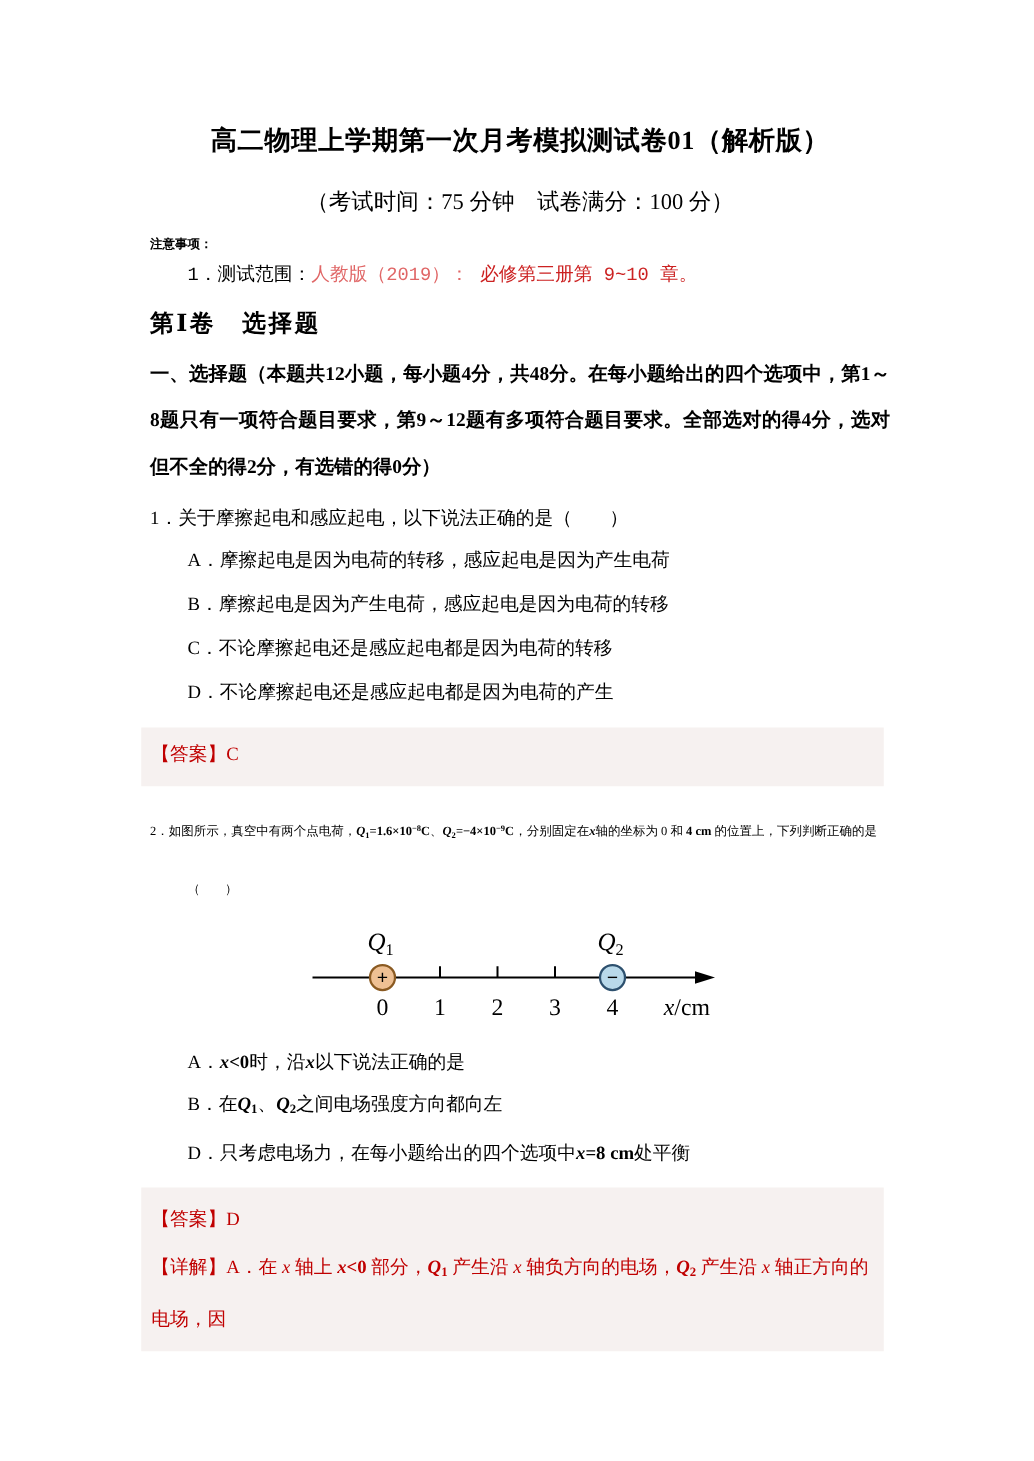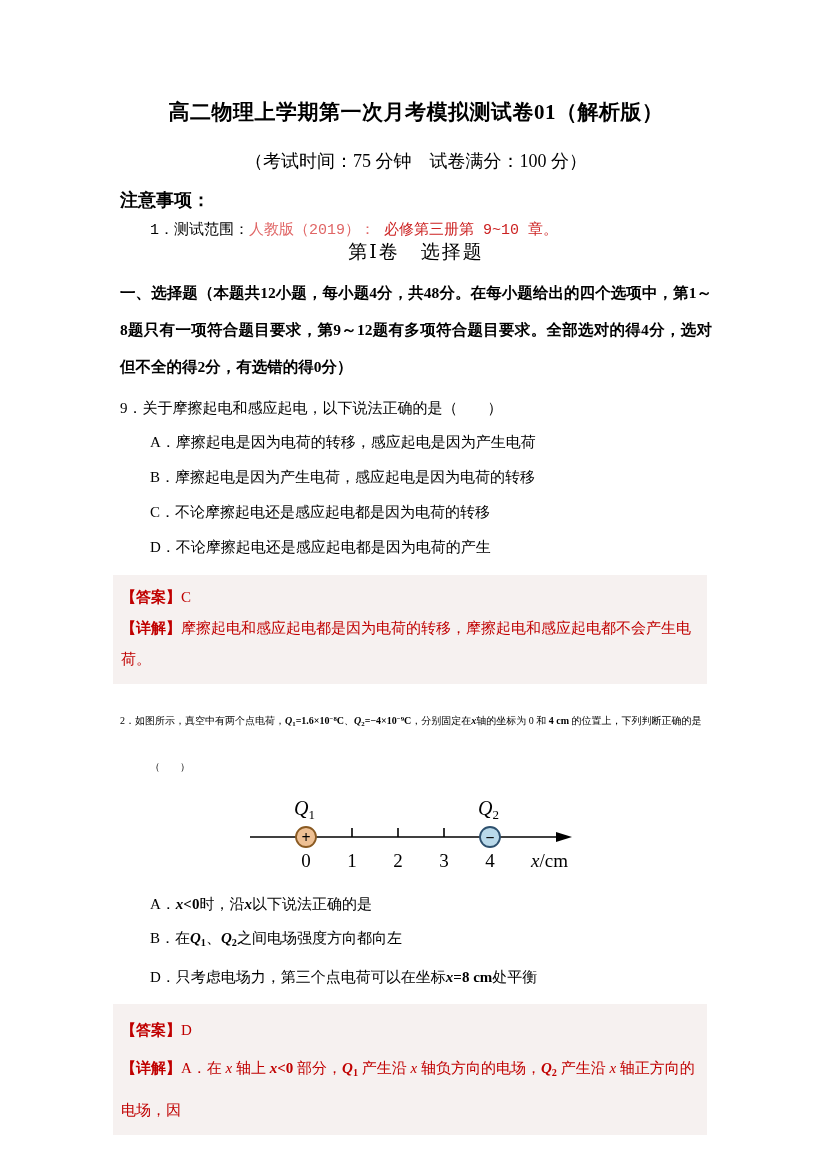--- a/index.html
+++ b/index.html
@@ -7,42 +7,42 @@
     width:827px;height:1169px;
     font-family:"Liberation Serif","DejaVu Serif",serif;
     color:#000;
     position:relative;overflow:hidden;
   }
   .page{position:relative;width:827px;height:1169px;}
   .content{position:absolute;left:120px;top:0;width:592px;}
 
   .title{margin-top:98px;font-size:21px;font-weight:bold;text-align:center;letter-spacing:.5px;}
   .subtitle{margin-top:23px;font-size:18px;text-align:center;}
-  .notes-heading{margin-top:15px;font-size:18px;font-weight:bold;}
+  .notes-heading{margin-top:15px;font-size:10px;font-weight:bold;}
   .note-item{margin-top:8px;padding-left:30px;font-size:15px;font-family:Liberation Mono, monospace;}
   .note-red-light{color:var(--note-red-light,#e06666);}
   .note-red{color:var(--note-red,#cc2222);}
 
-  .section-title{font-size:19px;font-weight:normal;text-align:center;letter-spacing:2px;}
+  .section-title{margin-top:17px;font-size:19px;font-weight:bold;text-align:left;letter-spacing:2px;}
   .instructions{margin-top:9px;font-size:15.5px;font-weight:bold;line-height:37px;text-align:justify;}
 
   .stem{font-size:15px;line-height:33px;margin-top:7px;}
   .stem-hang{padding-left:30px;text-indent:-30px;}
   .options{padding-left:30px;font-size:15px;}
   .options .opt{line-height:35px;}
   .options-tight .opt{line-height:34px;}
 
   .answer-block{
     margin:10px 0 0 -7px;width:594px;box-sizing:border-box;
     background:var(--answer-bg,#f6f1f0);
     color:var(--red,#c00000);
     padding:7px 10px 9px 8px;font-size:15px;line-height:31px;
   }
   .answer-block.tall{line-height:38px;padding-bottom:6px;}
-  .ans-label{font-weight:bold;}
+  .ans-label{font-weight:normal;}
 
   .rb{font-weight:bold;}
   .ri{font-style:italic;}
   .rsub{font-size:68%;vertical-align:-0.25em;}
   .rsup{font-size:68%;vertical-align:0.5em;}
 
   .q2stem{margin-top:13px;font-size:10px;line-height:43px;}
   .figure{margin:3px 0 6px 128px;}
   .q2options{margin-top:3px;}
 
@@ -58,31 +58,30 @@
     <div class="subtitle">（考试时间：75 分钟　试卷满分：100 分）</div>
 
     <div class="notes-heading">注意事项：</div>
     <div class="note-item">
       <span>1．测试范围：</span><span class="note-red-light">人教版（2019）： </span><span class="note-red">必修第三册第 9~10 章。</span>
     </div>
 
     <div class="section-title">第Ⅰ卷　选择题</div>
     <div class="instructions">一、选择题（本题共12小题，每小题4分，共48分。在每小题给出的四个选项中，第1～8题只有一项符合题目要求，第9～12题有多项符合题目要求。全部选对的得4分，选对但不全的得2分，有选错的得0分）</div>
 
-    <div class="stem">9．关于摩擦起电和感应起电，以下说法正确的是（　　）</div>
+    <div class="stem">1．关于摩擦起电和感应起电，以下说法正确的是（　　）</div>
     <div class="options">
       <div class="opt">A．摩擦起电是因为电荷的转移，感应起电是因为产生电荷</div>
       <div class="opt">B．摩擦起电是因为产生电荷，感应起电是因为电荷的转移</div>
       <div class="opt">C．不论摩擦起电还是感应起电都是因为电荷的转移</div>
       <div class="opt">D．不论摩擦起电还是感应起电都是因为电荷的产生</div>
     </div>
 
     <div class="answer-block">
       <div><span class="ans-label">【答案】</span><span>C</span></div>
-      <div><span class="ans-label">【详解】</span><span>摩擦起电和感应起电都是因为电荷的转移，摩擦起电和感应起电都不会产生电荷。</span></div>
     </div>
 
     <div class="q2stem stem-hang"><span>2．如图所示，真空中有两个点电荷，</span><span class="rb ri">Q</span><span class="rb rsub">1</span><span class="rb">=1.6×10</span><span class="rb rsup">−8</span><span class="rb">C</span><span>、</span><span class="rb ri">Q</span><span class="rb rsub">2</span><span class="rb">=−4×10</span><span class="rb rsup">−9</span><span class="rb">C</span><span>，分别固定在</span><span class="rb ri">x</span><span>轴的坐标为 0 和 </span><span class="rb">4 cm</span><span> 的位置上，下列判断正确的是（　　）</span></div>
 
     <div class="figure">
       <svg width="330" height="86" viewBox="0 0 330 86">
 
         <line x1="2" y1="46" x2="312" y2="46" stroke="#000" stroke-width="1.6"></line>
         <polygon points="308,41 324,46 308,51" fill="#000"></polygon>
 
@@ -104,21 +103,21 @@
         <text x="196" y="76" text-anchor="middle" font-size="19" fill="#000">3</text>
         <text x="242" y="76" text-anchor="middle" font-size="19" fill="#000">4</text>
 
         <text x="283" y="76" font-size="19" fill="#000"><tspan font-style="italic">x</tspan><tspan>/cm</tspan></text>
       </svg>
     </div>
 
     <div class="options options-tight q2options">
       <div class="opt"><span>A．</span><span class="rb ri">x</span><span class="rb">&lt;0</span><span>时，沿</span><span class="rb ri">x</span><span>以下说法正确的是</span></div>
       <div class="opt"><span>B．在</span><span class="rb ri">Q</span><span class="rb rsub">1</span><span>、</span><span class="rb ri">Q</span><span class="rb rsub">2</span><span>之间电场强度方向都向左</span></div>
-      <div class="opt"><span>D．只考虑电场力，第三个点电荷可以在坐标</span><span class="rb ri">x</span><span class="rb">=8 cm</span><span>处平衡</span></div>
+      <div class="opt"><span>D．只考虑电场力，在每小题给出的四个选项中</span><span class="rb ri">x</span><span class="rb">=8 cm</span><span>处平衡</span></div>
     </div>
 
     <div class="answer-block tall">
       <div><span class="ans-label">【答案】</span><span>D</span></div>
       <div><span class="ans-label">【详解】</span><span><span>A．在 </span><span class="ri">x</span><span> 轴上 </span><span class="rb ri">x</span><span class="rb">&lt;0</span><span> 部分，</span><span class="rb ri">Q</span><span class="rb rsub">1</span><span> 产生沿 </span><span class="ri">x</span><span> 轴负方向的电场，</span><span class="rb ri">Q</span><span class="rb rsub">2</span><span> 产生沿 </span><span class="ri">x</span><span> 轴正方向的电场，因 </span></span></div>
     </div>
 
   </div>
 </div>
 

